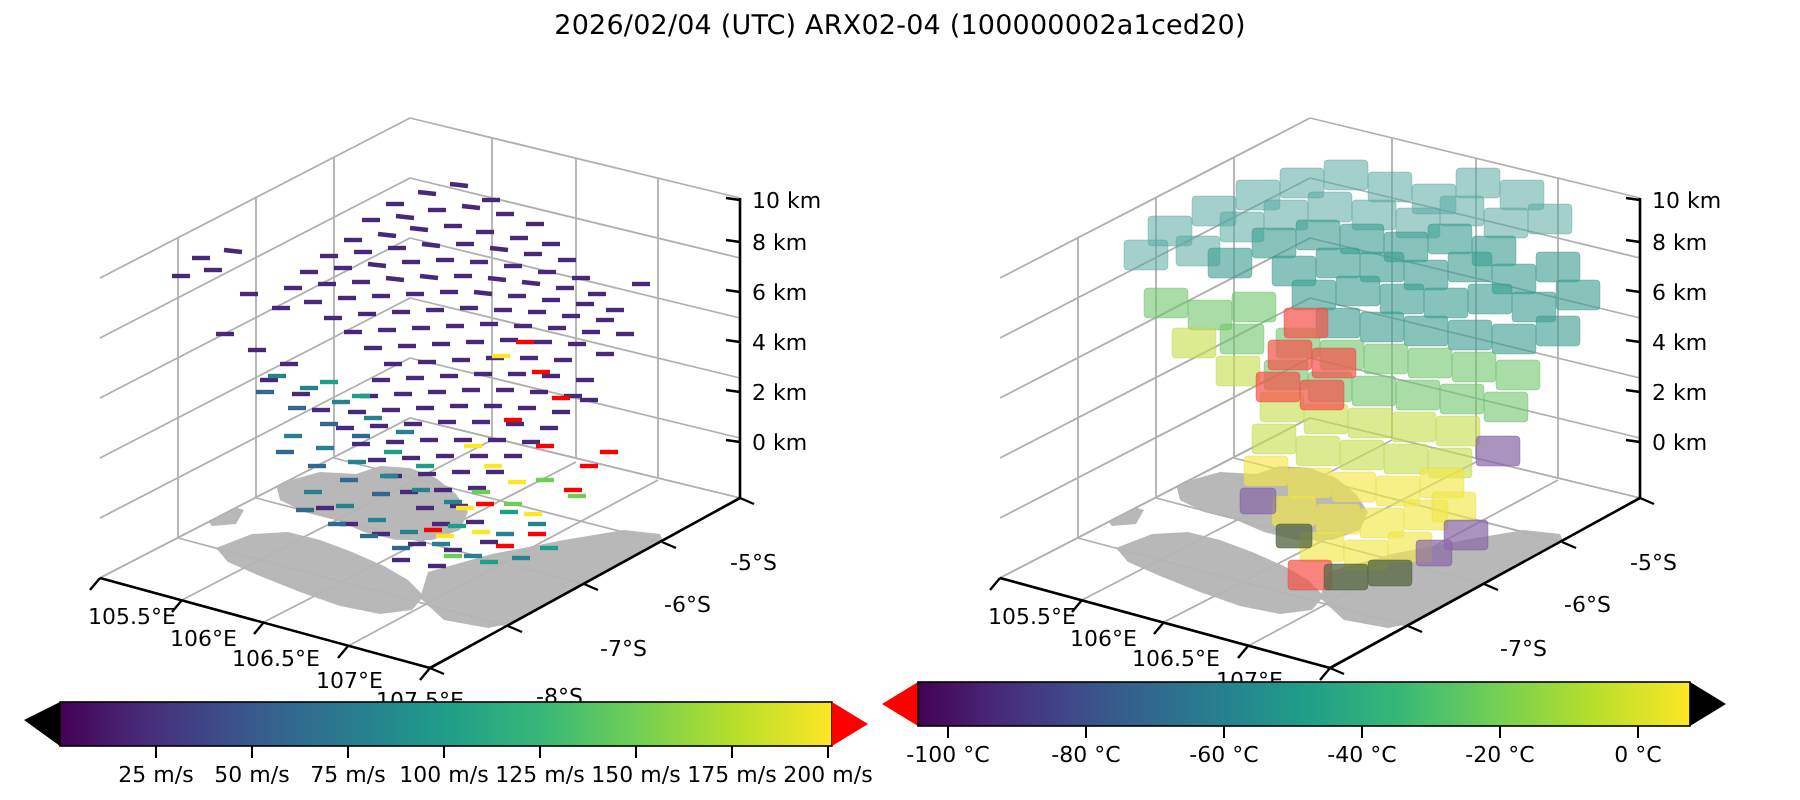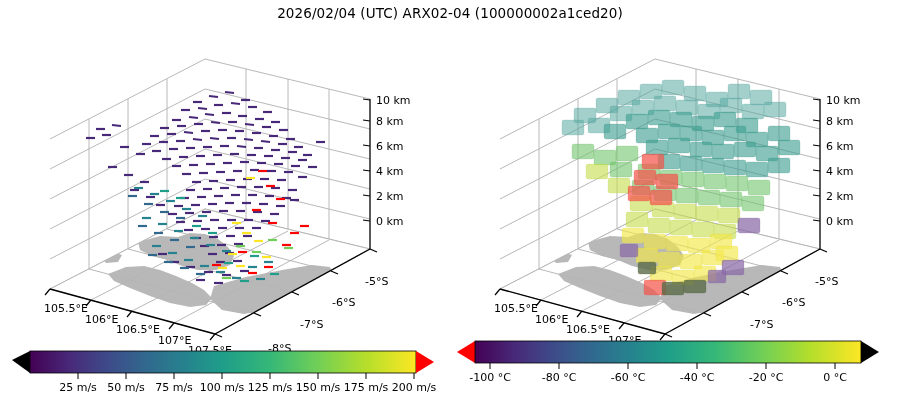--- a/index.html
+++ b/index.html
@@ -25,21 +25,21 @@
 
   
   .tk{font-family:"DejaVu Sans","Liberation Sans",sans-serif;font-size:11px;fill:#000;}
   .tk-z{text-anchor:start;}
   .tk-y{text-anchor:start;}
   .tk-x{text-anchor:start;}
 
   
   .cbar-wrap{position:absolute;height:56px;}
   .cbar-left{left:0;top:348px;width:450px;}
-  .cbar-right{left:450px;top:338px;width:450px;}
+  .cbar-right{left:434px;top:338px;width:450px;}
   .cbar-wrap svg{position:absolute;left:0;top:0;overflow:visible;}
   .cbtk{font-family:"DejaVu Sans","Liberation Sans",sans-serif;font-size:11px;fill:#000;text-anchor:middle;}
 </style>
 </head>
 <body>
 
 <div class="figure">
 
   <div class="fig-title">2026/02/04 (UTC) ARX02-04 (100000002a1ced20)</div>
 

